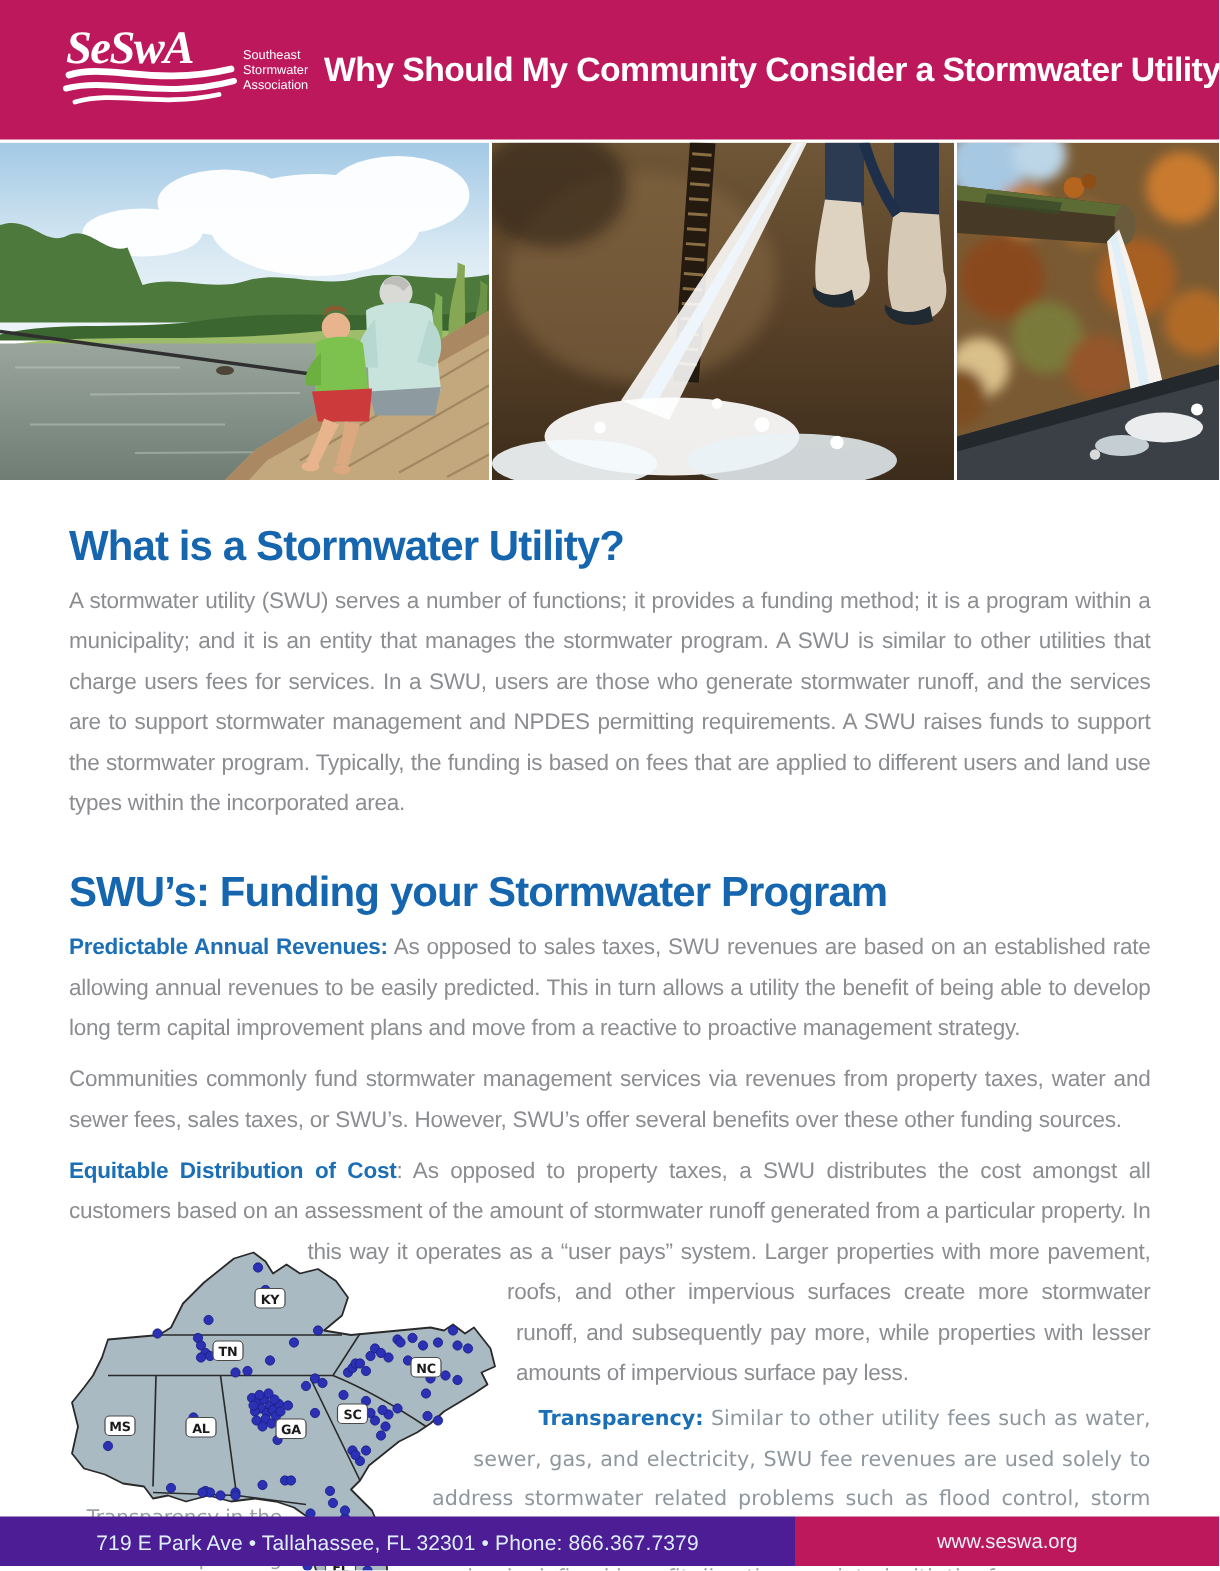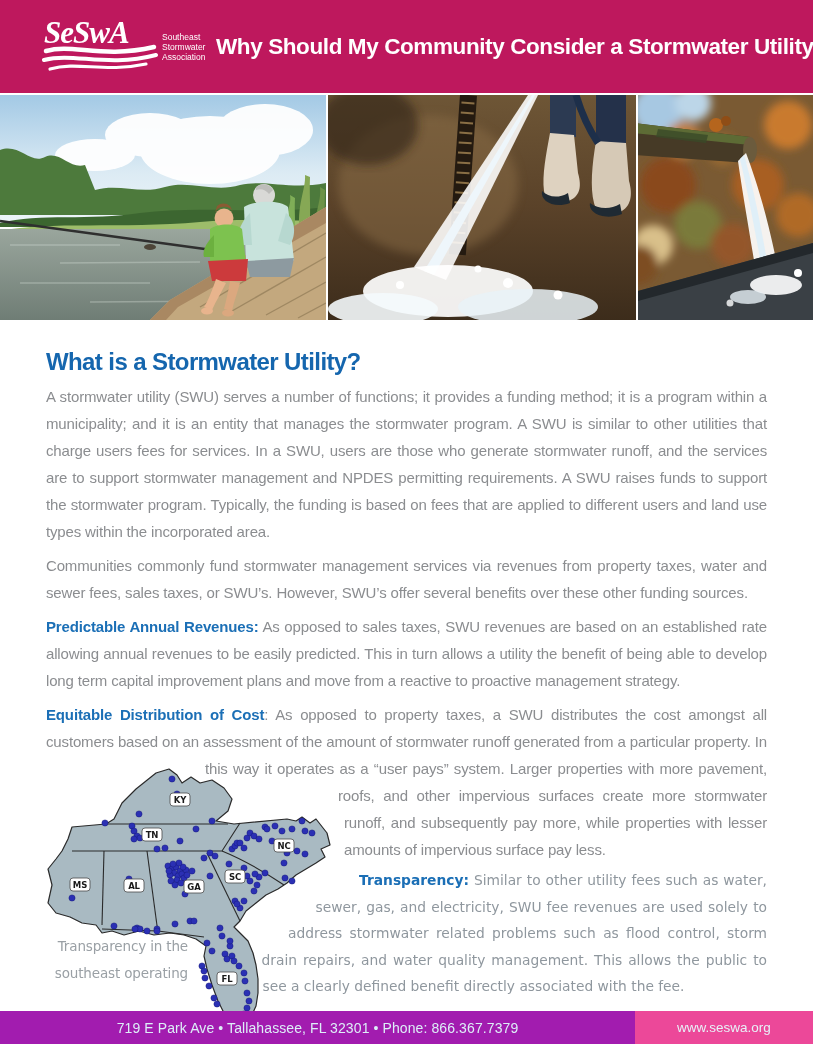--- a/index.html
+++ b/index.html
@@ -9,41 +9,41 @@
   .hdr{position:absolute;top:0;left:0;width:813px;height:93px;background:#be185d;
        display:flex;align-items:center;}
   .hdr-logo{margin-left:42px;flex:0 0 auto;}
   .hdr-title{color:#ffffff;font-weight:bold;font-size:22.5px;letter-spacing:-0.4px;
              margin-left:6px;white-space:nowrap;}
   
   .photos{position:absolute;top:95px;left:0;width:813px;height:225px;display:flex;gap:2px;}
   .photo{height:225px;overflow:hidden;flex:0 0 auto;}
   
   .main{position:absolute;top:348px;left:0;width:813px;padding:0 46px;box-sizing:border-box;}
-  h1.sec{margin:0;color:#1566ae;font-size:24px;font-weight:bold;letter-spacing:-0.6px;}
+  h1.sec{margin:0;color:#1566ae;font-size:28px;font-weight:bold;letter-spacing:-0.6px;}
   h1.sec2{margin:30px 0 0 0;}
   p.body{margin:7px 0 0 0;color:#8b8d90;font-size:15px;line-height:27px;text-align:justify;
          letter-spacing:-0.15px;}
   p.body .lead{color:#1b6fb6;font-weight:bold;}
   p.geo{font-family:"DejaVu Sans",sans-serif;font-size:13.8px;line-height:26.5px;color:#8f979e;
         text-align:justify;margin:4px 0 0 0;}
   p.geo .lead{color:#1b6fb6;font-weight:bold;margin-left:22px;}
   
   .map-float{float:left;width:300px;height:340px;padding-top:62px;box-sizing:border-box;
      position:relative;margin-left:-2px;
      shape-outside:polygon(0px 76px,152px 76px,158px 94px,282px 96px,292px 122px,294px 150px,
        280px 176px,252px 202px,226px 228px,198px 256px,208px 284px,214px 310px,214px 340px,0px 340px);
      shape-margin:5px;}
   .map-caption{position:absolute;top:232px;right:156px;width:134px;text-align:right;
      font-family:"DejaVu Sans",sans-serif;font-size:13.5px;line-height:27px;color:#9aa0a5;}
   
   .footer{position:absolute;left:0;bottom:3px;width:813px;height:33px;display:flex;}
-  .footer .f-left{width:635px;background:#a21caf;color:#ddeef8;display:flex;align-items:center;
+  .footer .f-left{width:530px;background:#4c1d95;color:#ddeef8;display:flex;align-items:center;
       justify-content:center;font-size:14px;letter-spacing:0.1px;}
-  .footer .f-right{flex:1;background:#ec4899;color:#e8f1f8;display:flex;align-items:center;
+  .footer .f-right{flex:1;background:#be185d;color:#e8f1f8;display:flex;align-items:center;
       justify-content:center;font-size:13.5px;}
   
   .jur-dot{fill:#2b30b4;stroke:#171b7e;stroke-width:0.5;}
   .state{fill:#a9bac2;stroke:#2a2a2a;stroke-width:1.2;stroke-linejoin:round;}
   .stline{fill:none;stroke:#2a2a2a;stroke-width:1.1;}
   .badge-r{fill:#ffffff;stroke:#4a4a4a;stroke-width:0.8;}
   .badge-t{font:bold 8.5px "DejaVu Sans",sans-serif;fill:#1a1a1a;text-anchor:middle;}
 </style>
 </head>
 <body>
@@ -239,23 +239,24 @@
         </g>
       </svg>
     </div>
   </div>
 
   <div class="main">
 
     <h1 class="sec">What is a Stormwater Utility?</h1>
     <p class="body">A stormwater utility (SWU) serves a number of functions; it provides a funding method; it is a program within a municipality; and it is an entity that manages the stormwater program.  A SWU is similar to other utilities that charge users fees for services. In a SWU, users are those who generate stormwater runoff, and the services are to support stormwater management and NPDES permitting requirements.   A SWU raises funds to support the stormwater program.  Typically, the funding is based on fees that are applied to different users and land use types within the incorporated area.</p>
 
+    <h1 class="sec sec2">SWU’s: Funding your Stormwater Program</h1>
+    <p class="body"><span class="lead">Predictable Annual Revenues:</span><span> As opposed to sales taxes, SWU revenues are based on an established rate allowing annual revenues to be easily predicted. This in turn allows a utility the benefit of being able to develop long term capital improvement plans and move from a reactive to proactive management strategy.</span></p>
+
     <p class="body">Communities commonly fund stormwater management services via revenues from property taxes, water and sewer fees, sales taxes, or SWU’s. However, SWU’s offer several benefits over these other funding sources.</p>
-
-    <p class="body"><span class="lead">Predictable Annual Revenues:</span><span> As opposed to sales taxes, SWU revenues are based on an established rate allowing annual revenues to be easily predicted. This in turn allows a utility the benefit of being able to develop long term capital improvement plans and move from a reactive to proactive management strategy.</span></p>
 
     <p class="body">
       
       <span class="map-float">
         <svg id="map-svg" width="300" height="281" viewBox="0 0 300 281">
           <path class="state" d="M28,64 L62,61 L70,56 L78,40 L92,26 L112,10 L125,6 L133,12
             L138,20 L147,14 L156,20 L168,17 L180,25 L188,36 L184,48 L172,58 L190,61 L243,56 L252,58 L258,54
             L266,60 L272,56 L283,70 L286,82 L277,86 L281,94 L272,100 L262,106 L252,112 L243,120 L234,126
             L222,132 L212,140 L202,148 L196,158 L190,164 L196,170 L204,178 L209,190 L212,202 L214,216
             L214,230 L212,243 L207,254 L200,263 L193,268 L186,263 L181,252 L174,238 L168,222 L163,206

